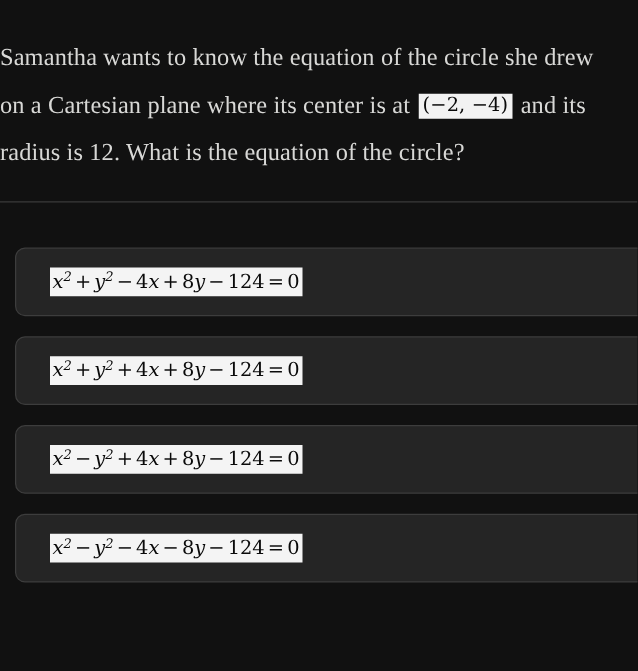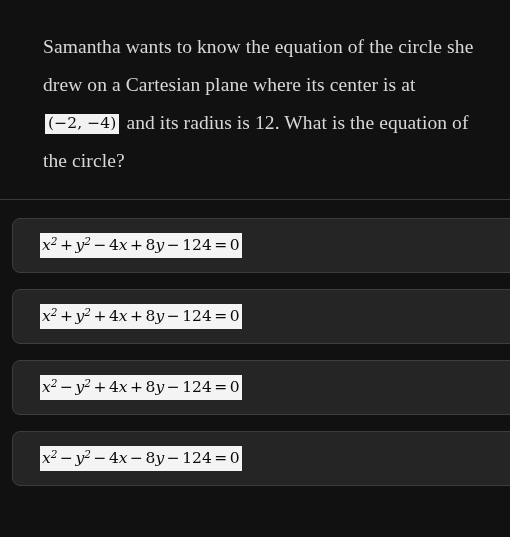--- a/index.html
+++ b/index.html
@@ -10,23 +10,22 @@
     width: 510px;
     height: 537px;
     background: #111111;
     font-family: "Liberation Serif", "DejaVu Serif", serif;
     overflow: hidden;
     position: relative;
   }
 
   
   .question-block {
-    padding: 8px 14px 0 13px;
+    padding: 8px 14px 0 0;
     box-sizing: border-box;
-    margin-left: 30px;
   }
   .question-text {
     color: #d8d8d6;
     font-family: "Liberation Serif", "DejaVu Serif", serif;
     font-size: 19.5px;
     line-height: 38px;
     letter-spacing: 0.1px;
     white-space: normal;
   }
 
@@ -61,21 +60,21 @@
     color: #8c8c8c;
     font-family: "DejaVu Sans", "Liberation Sans", sans-serif;
     font-size: 17px;
     font-weight: bold;
     letter-spacing: 0.1px;
     margin-top: 23px;
     margin-bottom: 0;
   }
 
   .options-list {
-    margin-top: 18px;
+    margin-top: 36px;
   }
   .option-card {
     position: relative;
     height: 55px;
     background: #252525;
     border: 1px solid #3d3d3d;
     border-radius: 8px;
     box-sizing: border-box;
     margin-bottom: 16px;
     margin-right: -10px; 

